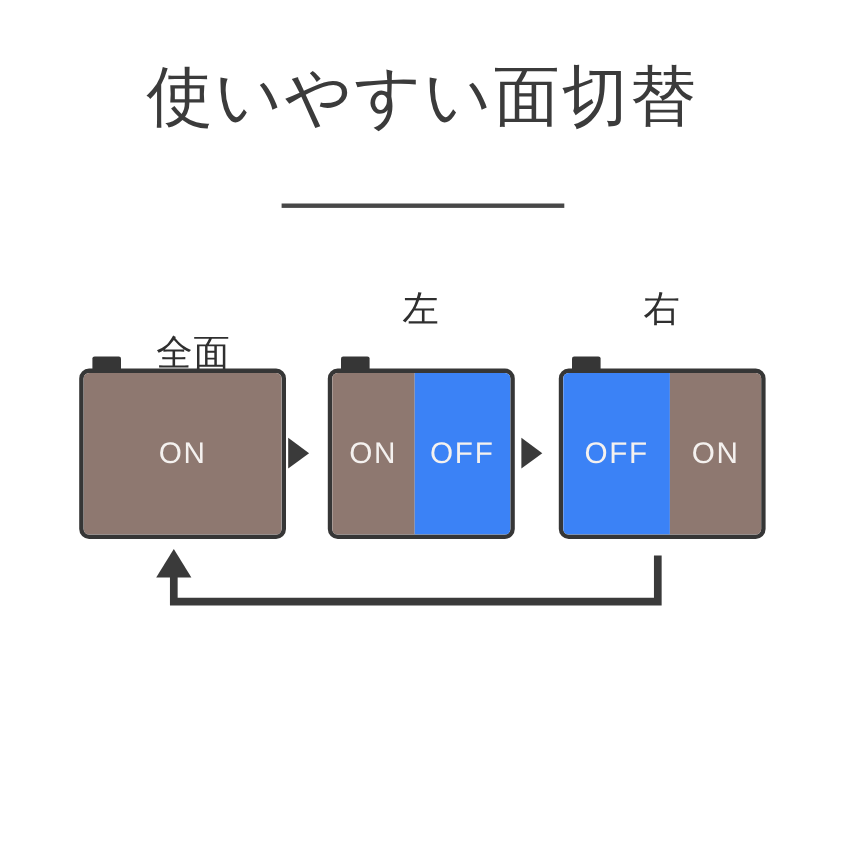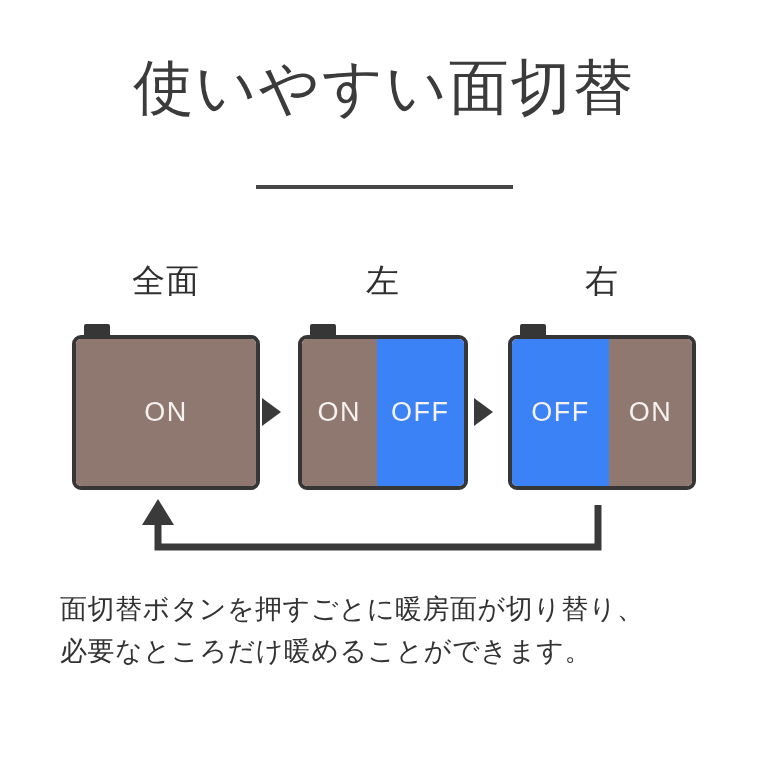--- a/index.html
+++ b/index.html
@@ -57,21 +57,21 @@
   .panel-label {
     position: absolute;
     top: 0;
     font-size: 33px;
     line-height: 46px;
     color: #2f2f2f;
     text-align: center;
     white-space: nowrap;
     letter-spacing: 1px;
   }
-  .panel-label.l0 { left: 72px;  width: 188px; }
+  .panel-label.l0 { left: 82px;  width: 188px; margin-top: 40px; }
   .panel-label.l1 { left: 298px; width: 170px; }
   .panel-label.l2 { left: 508px; width: 188px; }
 
   
   .panels {
     position: absolute;
     left: 0;
     top: 0;
     width: 768px;
     height: 768px;
@@ -192,18 +192,14 @@
 
     <div class="step-arrow a0"></div>
     <div class="step-arrow a1"></div>
   </div>
 
   <svg class="loop" viewBox="0 0 490 70">
     <path d="M 468 10 L 468 52 L 28 52 L 28 26" fill="none" stroke="#3a3a3a" stroke-width="7" stroke-linecap="butt" stroke-linejoin="miter"></path>
     <polygon points="28,4 12,30 44,30" fill="#3a3a3a"></polygon>
   </svg>
 
-  <div class="caption">
-    <span class="caption-line">面切替ボタンを押すごとに暖房面が切り替り、</span>
-    <span class="caption-line">必要なところだけ暖めることができます。</span>
-  </div>
 
 </div>
 
 </body></html>

